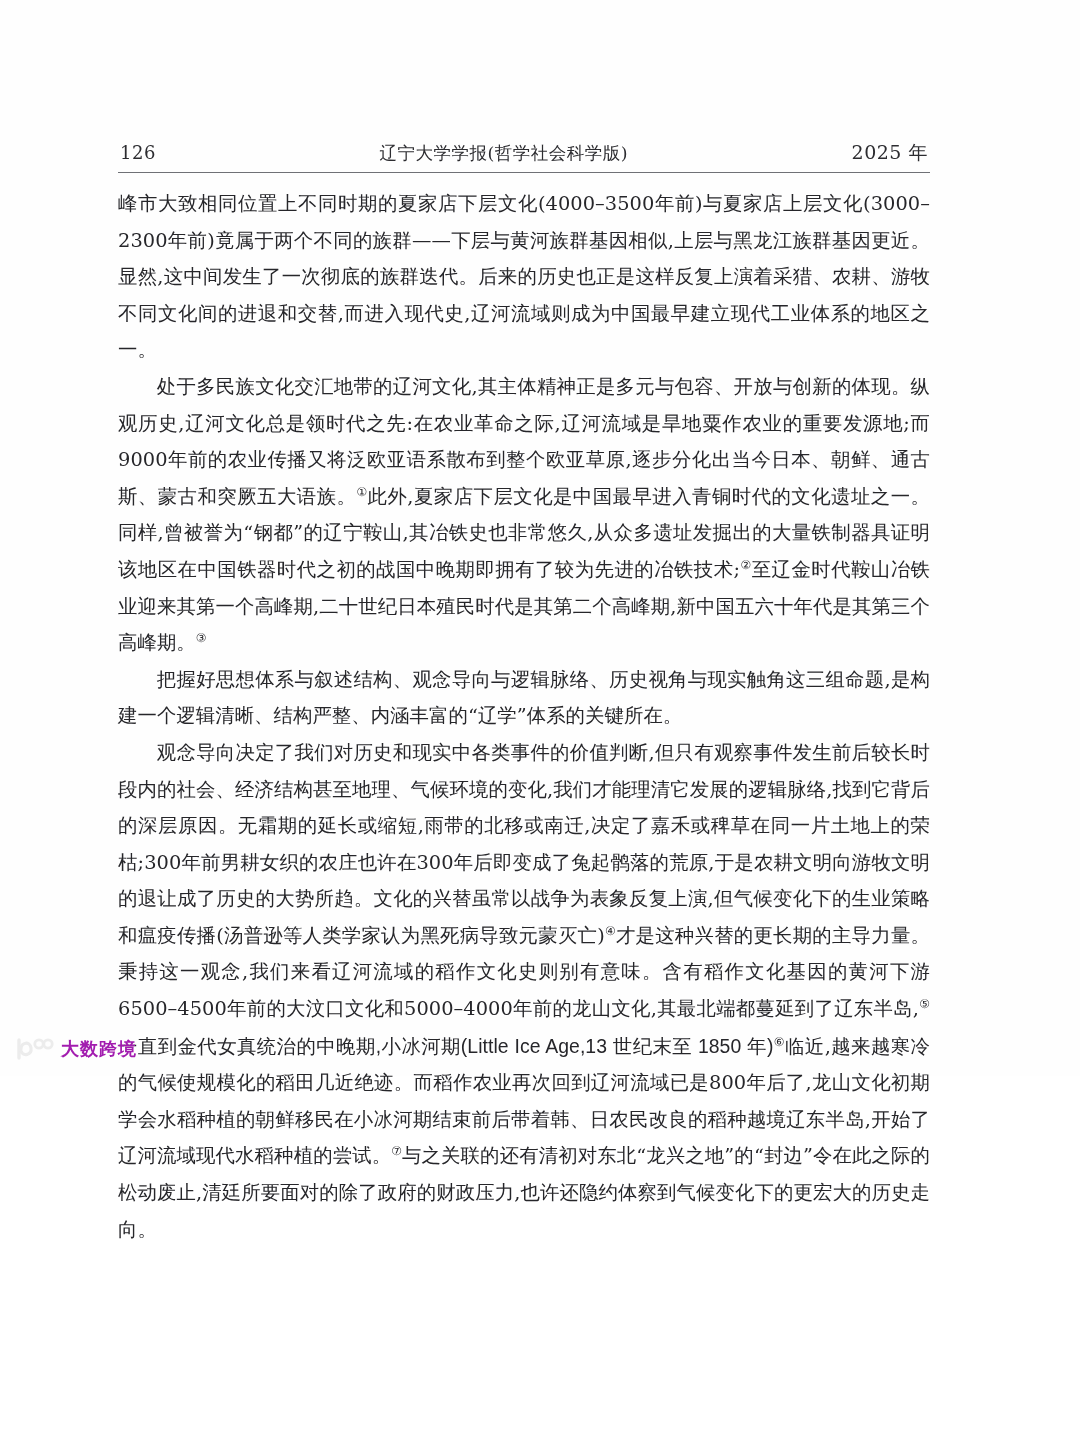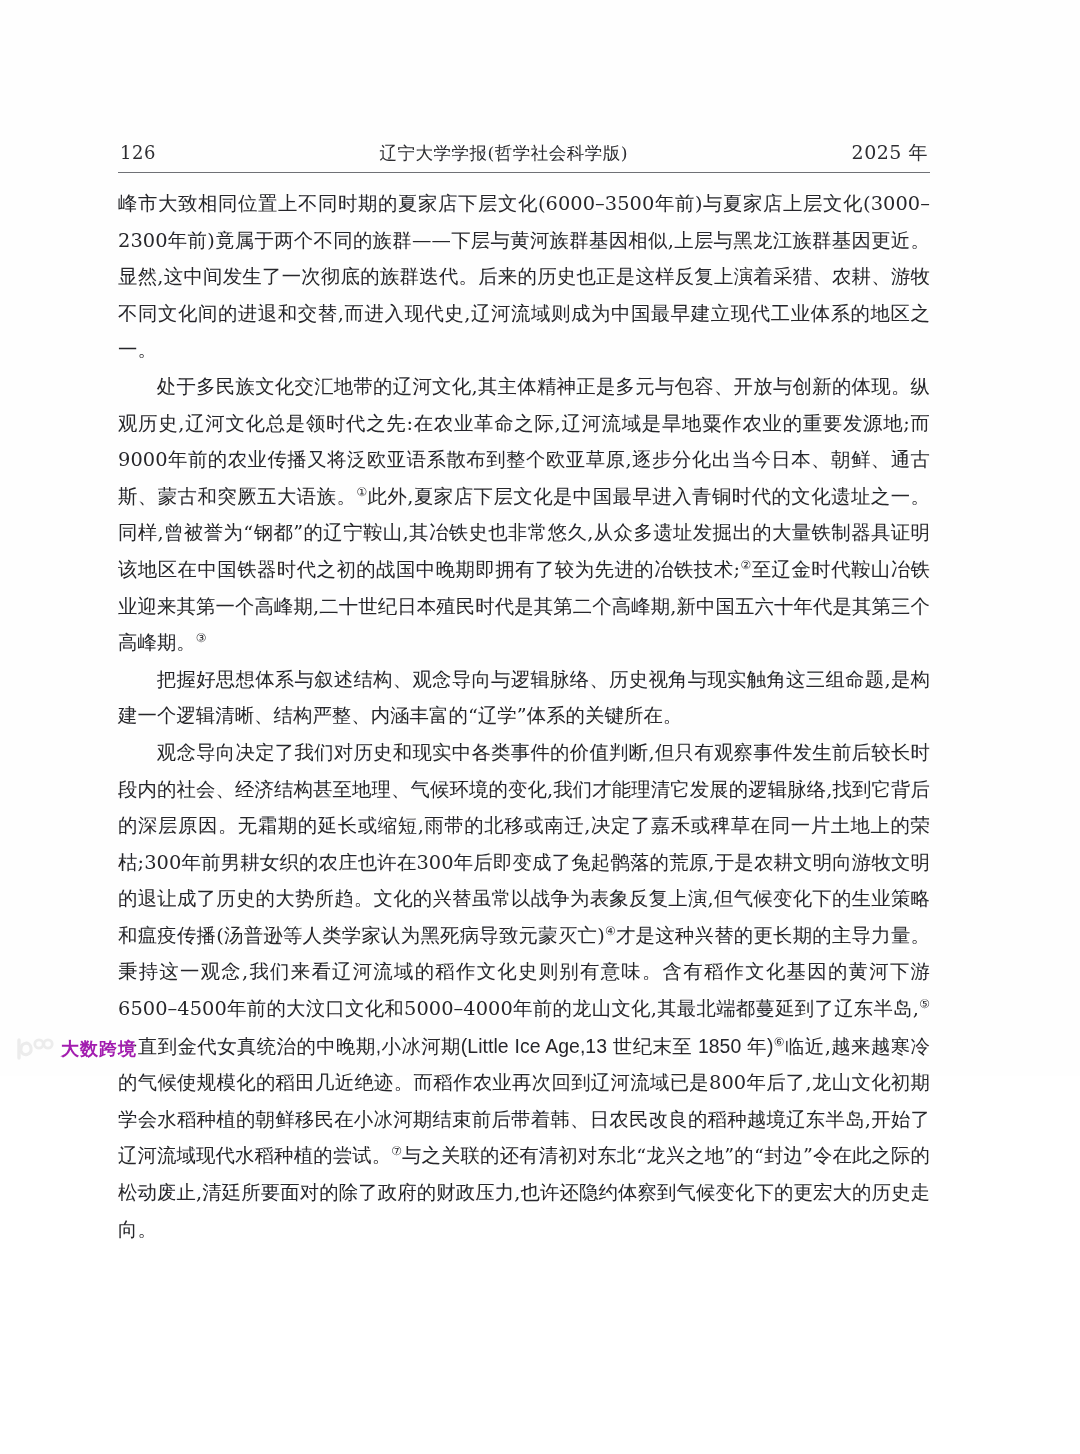--- a/index.html
+++ b/index.html
@@ -127,21 +127,21 @@
 
     <div class="runhead">
       <span class="folio">126</span>
       <span class="jtitle">辽宁大学学报(哲学社会科学版)</span>
       <span class="year">2025 年</span>
     </div>
     <div class="rule"></div>
 
     <div class="body-text">
 
-      <p>峰市大致相同位置上不同时期的夏家店下层文化(6000–3500年前)与夏家店上层文化(3000–2300年前)竟属于两个不同的族群——下层与黄河族群基因相似,上层与黑龙江族群基因更近。显然,这中间发生了一次彻底的族群迭代。后来的历史也正是这样反复上演着采猎、农耕、游牧不同文化间的进退和交替,而进入现代史,辽河流域则成为中国最早建立现代工业体系的地区之一。</p>
+      <p>峰市大致相同位置上不同时期的夏家店下层文化(4000–3500年前)与夏家店上层文化(3000–2300年前)竟属于两个不同的族群——下层与黄河族群基因相似,上层与黑龙江族群基因更近。显然,这中间发生了一次彻底的族群迭代。后来的历史也正是这样反复上演着采猎、农耕、游牧不同文化间的进退和交替,而进入现代史,辽河流域则成为中国最早建立现代工业体系的地区之一。</p>
 
       <p class="ind"><span>处于多民族文化交汇地带的辽河文化,其主体精神正是多元与包容、开放与创新的体现。纵观历史,辽河文化总是领时代之先:在农业革命之际,辽河流域是旱地粟作农业的重要发源地;而9000年前的农业传播又将泛欧亚语系散布到整个欧亚草原,逐步分化出当今日本、朝鲜、通古斯、蒙古和突厥五大语族。</span><sup class="fn">①</sup><span>此外,夏家店下层文化是中国最早进入青铜时代的文化遗址之一。同样,曾被誉为“钢都”的辽宁鞍山,其冶铁史也非常悠久,从众多遗址发掘出的大量铁制器具证明该地区在中国铁器时代之初的战国中晚期即拥有了较为先进的冶铁技术;</span><sup class="fn">②</sup><span>至辽金时代鞍山冶铁业迎来其第一个高峰期,二十世纪日本殖民时代是其第二个高峰期,新中国五六十年代是其第三个高峰期。</span><sup class="fn">③</sup></p>
 
 
       <p class="ind">把握好思想体系与叙述结构、观念导向与逻辑脉络、历史视角与现实触角这三组命题,是构建一个逻辑清晰、结构严整、内涵丰富的“辽学”体系的关键所在。</p>
 
 
       <p class="ind"><span>观念导向决定了我们对历史和现实中各类事件的价值判断,但只有观察事件发生前后较长时段内的社会、经济结构甚至地理、气候环境的变化,我们才能理清它发展的逻辑脉络,找到它背后的深层原因。无霜期的延长或缩短,雨带的北移或南迁,决定了嘉禾或稗草在同一片土地上的荣枯;300年前男耕女织的农庄也许在300年后即变成了兔起鹘落的荒原,于是农耕文明向游牧文明的退让成了历史的大势所趋。文化的兴替虽常以战争为表象反复上演,但气候变化下的生业策略和瘟疫传播(汤普逊等人类学家认为黑死病导致元蒙灭亡)</span><sup class="fn">④</sup><span>才是这种兴替的更长期的主导力量。秉持这一观念,我们来看辽河流域的稻作文化史则别有意味。含有稻作文化基因的黄河下游6500–4500年前的大汶口文化和5000–4000年前的龙山文化,其最北端都蔓延到了辽东半岛,</span><sup class="fn">⑤</sup><span class="lat">一直到金代女真统治的中晚期,小冰河期(Little Ice Age,13 世纪末至 1850 年)</span><sup class="fn">⑥</sup><span>临近,越来越寒冷的气候使规模化的稻田几近绝迹。而稻作农业再次回到辽河流域已是800年后了,龙山文化初期学会水稻种植的朝鲜移民在小冰河期结束前后带着韩、日农民改良的稻种越境辽东半岛,开始了辽河流域现代水稻种植的尝试。</span><sup class="fn">⑦</sup><span>与之关联的还有清初对东北“龙兴之地”的“封边”令在此之际的松动废止,清廷所要面对的除了政府的财政压力,也许还隐约体察到气候变化下的更宏大的历史走向。</span></p>
 
     </div>

